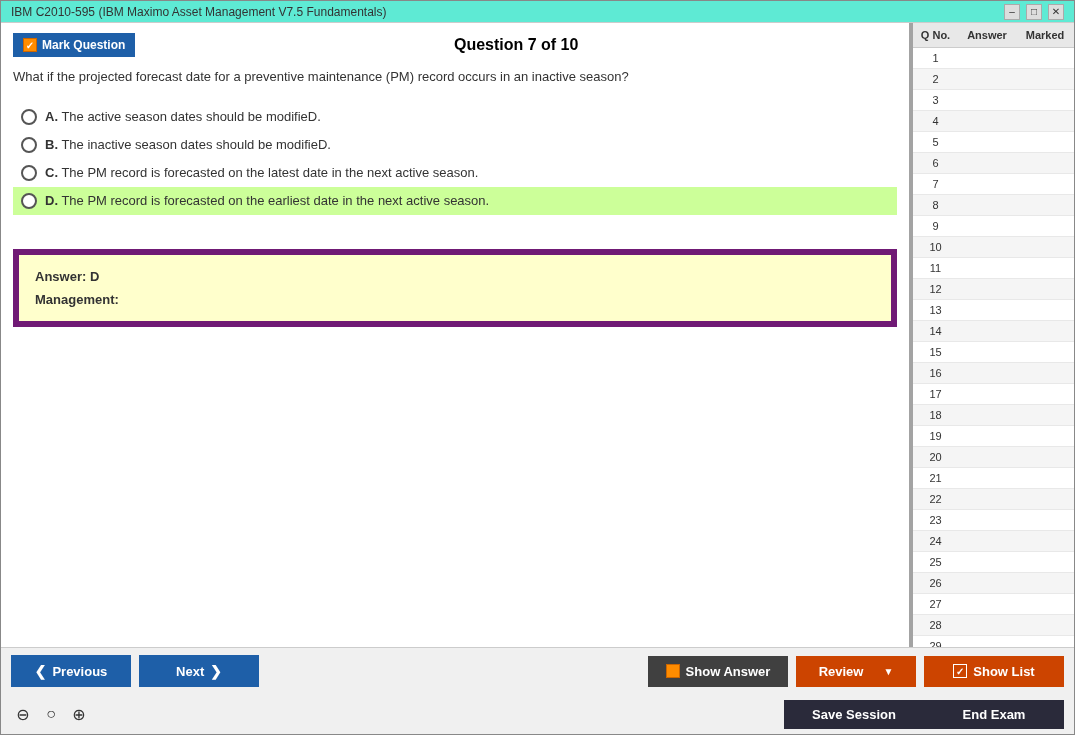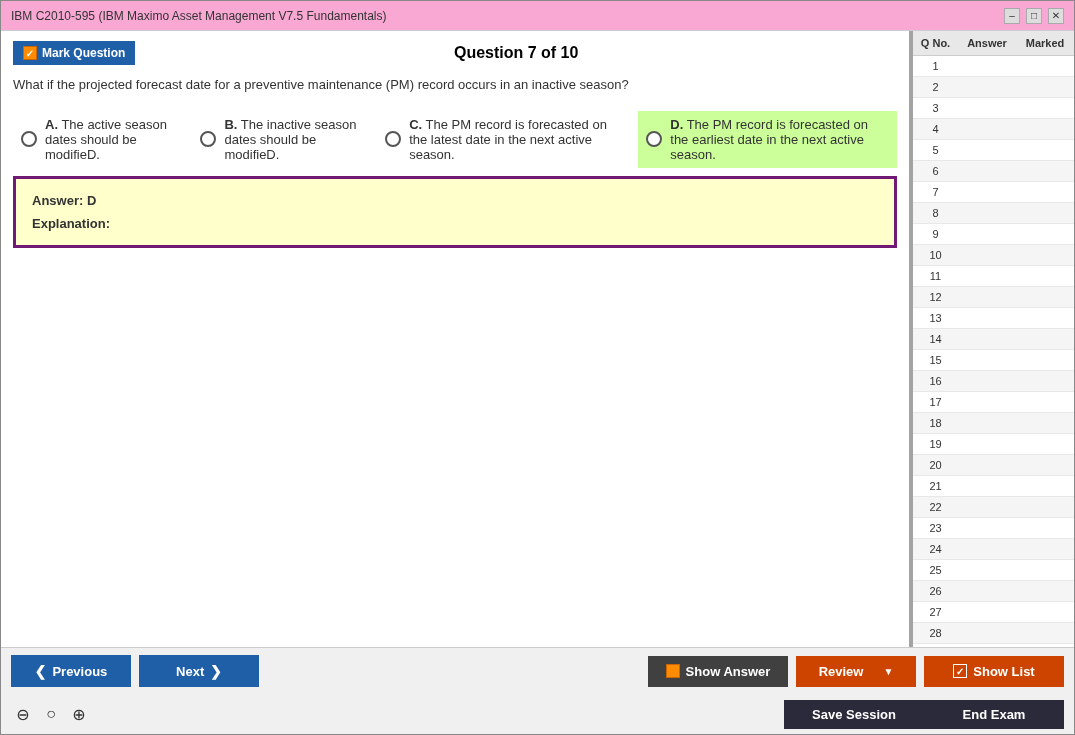--- a/index.html
+++ b/index.html
@@ -16,23 +16,23 @@
       width: 1075px;
       height: 735px;
       background: #ffffff;
       border: 1px solid #888;
       display: flex;
       flex-direction: column;
     }
 
     
     .title-bar {
-      background: #f9a8d4;
+      background: #5eead4;
       border-bottom: 1px solid #ccc;
-      height: 30px;
+      height: 22px;
       display: flex;
       align-items: center;
       padding: 0 10px;
       justify-content: space-between;
       flex-shrink: 0;
     }
     .title-bar-text {
       font-size: 12px;
       color: #333;
     }
@@ -111,23 +111,23 @@
     .question-text {
       font-size: 13px;
       color: #333;
       margin-bottom: 16px;
       line-height: 1.5;
     }
 
     
     .options-list {
       display: flex;
-      flex-direction: row;
-      gap: 8px;
-      margin-bottom: 4px;
+      flex-direction: column;
+      gap: 0;
+      margin-bottom: 30px;
     }
     .option-item {
       display: flex;
       align-items: center;
       gap: 8px;
       padding: 6px 8px;
       cursor: pointer;
     }
     .option-item.selected {
       background: #ccff99;
@@ -144,21 +144,21 @@
       font-size: 13px;
       color: #333;
     }
     .option-letter {
       font-weight: bold;
     }
 
     
     .answer-box {
       background: #ffffcc;
-      border: 3px solid #701a75;
+      border: 6px solid #701a75;
       padding: 14px 16px;
       margin-top: 4px;
       flex-shrink: 0;
     }
     .answer-box .answer-line {
       font-weight: bold;
       font-size: 13px;
       margin-bottom: 8px;
       color: #333;
     }
@@ -409,21 +409,21 @@
           <div class="option-radio"></div>
           <span class="option-text">
             <span class="option-letter">D.</span> The PM record is forecasted on the earliest date in the next active season.
           </span>
         </div>
 
       </div>
 
       <div class="answer-box">
         <div class="answer-line">Answer: D</div>
-        <div class="explanation-line">Explanation:</div>
+        <div class="explanation-line">Management:</div>
       </div>
 
     </div>
 
     <div class="right-panel">
       <div class="right-panel-header">
         <span>Q No.</span>
         <span>Answer</span>
         <span>Marked</span>
       </div>

